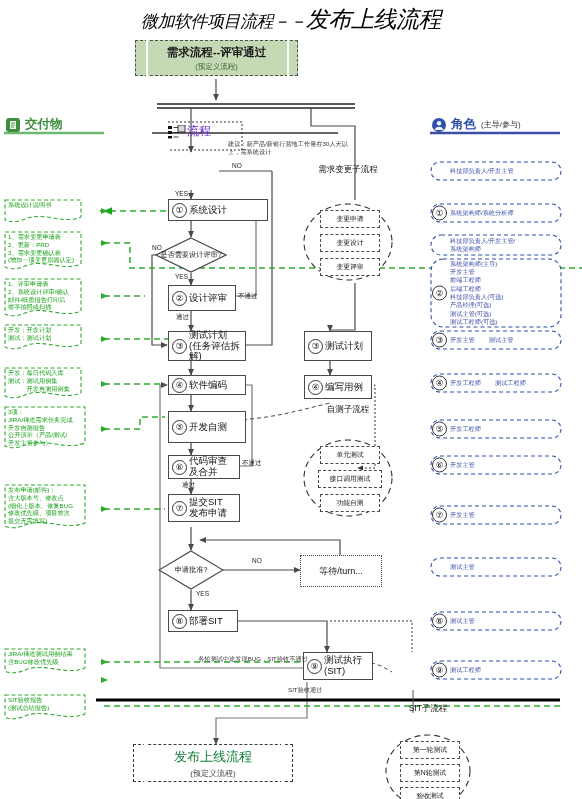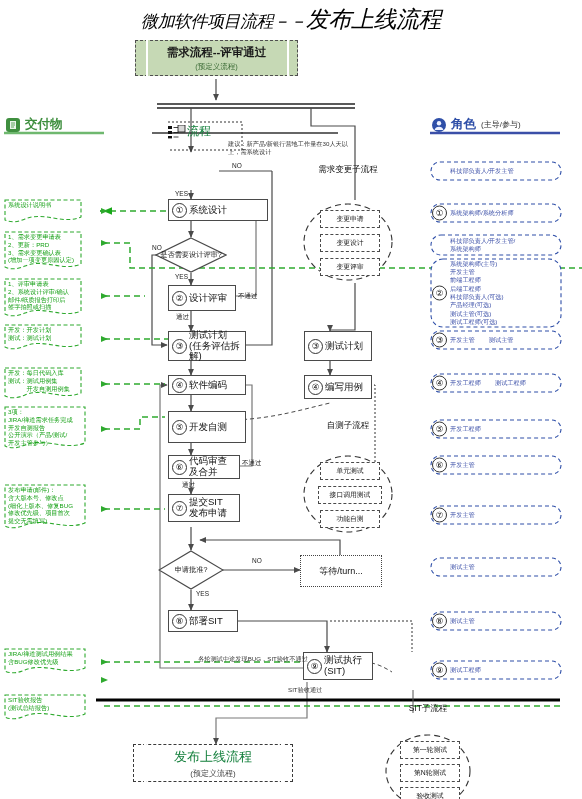--- a/index.html
+++ b/index.html
@@ -253,21 +253,21 @@
   <div class="abs colhdr" style="left:168px;top:123px;">
     <span class="badge">
       <svg width="18" height="14">
           <rect x="0" y="1" width="4" height="3" fill="#111"></rect>
           <rect x="0" y="6" width="4" height="3" fill="#111"></rect>
           <rect x="0" y="11" width="4" height="2.4" fill="#111"></rect>
           <path d="M5.5 2.5 h5 M5.5 7.5 h5 M5.5 12 h5" stroke="#111" stroke-width="0.8"></path>
           <rect x="10" y="0" width="7" height="7" fill="#d8d8d8" stroke="#111" stroke-width="0.8"></rect>
         </svg>
     </span>
-    <span class="ttl" style="color:#15803d;font-weight:normal;font-size:12px;">流程</span>
+    <span class="ttl" style="color:#6d28d9;font-weight:normal;font-size:12px;">流程</span>
   </div>
 
   <div class="abs colhdr" style="left:432px;top:116px;">
     <span class="badge">
       <svg width="14" height="14">
           <circle cx="7" cy="7" r="7" fill="#2f4fa8"></circle>
           <circle cx="7" cy="5.2" r="2.2" fill="#eef2ff"></circle>
           <path d="M2.6 12 a4.6 4.6 0 0 1 8.8 0 z" fill="#eef2ff"></path>
         </svg>
     </span>
@@ -377,21 +377,21 @@
   <div class="subwrap" style="left:296px;top:164px;width:104px;height:122px;">
     <div class="cap" style="top:0;">需求变更子流程</div>
     <svg width="104" height="122" style="position:absolute;left:0;top:0;">
       <ellipse cx="52" cy="78" rx="44" ry="38" fill="none" stroke="#333" stroke-width="1.1" stroke-dasharray="6,4"></ellipse>
     </svg>
     <div class="subbox" style="left:24px;top:46px;width:58px;height:16px;">变更申请</div>
     <div class="subbox" style="left:24px;top:70px;width:58px;height:16px;">变更设计</div>
     <div class="subbox" style="left:24px;top:94px;width:58px;height:16px;">变更评审</div>
   </div>
 
-  <div class="subwrap" style="left:296px;top:420px;width:104px;height:120px;">
+  <div class="subwrap" style="left:296px;top:404px;width:104px;height:120px;">
     <div class="cap" style="top:0;">自测子流程</div>
     <svg width="104" height="120" style="position:absolute;left:0;top:0;">
       <ellipse cx="52" cy="74" rx="44" ry="38" fill="none" stroke="#333" stroke-width="1.1" stroke-dasharray="6,4"></ellipse>
     </svg>
     <div class="subbox" style="left:24px;top:42px;width:58px;height:16px;">单元测试</div>
     <div class="subbox" style="left:22px;top:66px;width:62px;height:16px;">接口调用测试</div>
     <div class="subbox" style="left:24px;top:90px;width:58px;height:16px;">功能自测</div>
   </div>
 
   <div class="subwrap" style="left:376px;top:688px;width:104px;height:110px;margin-top:15px;">

